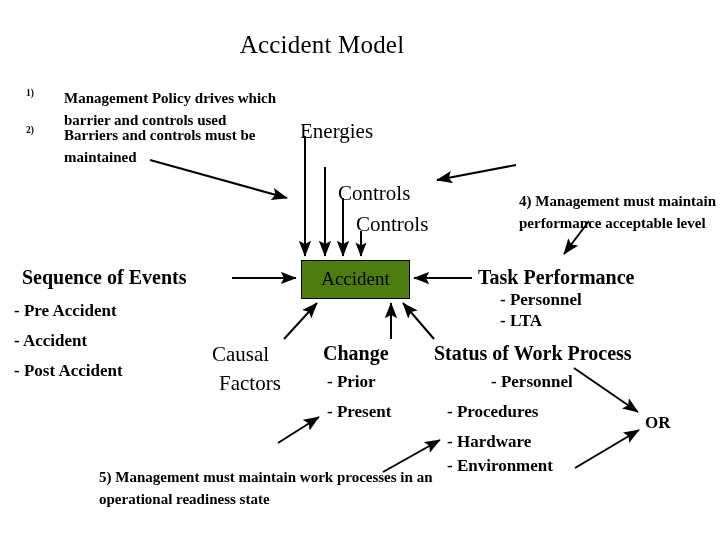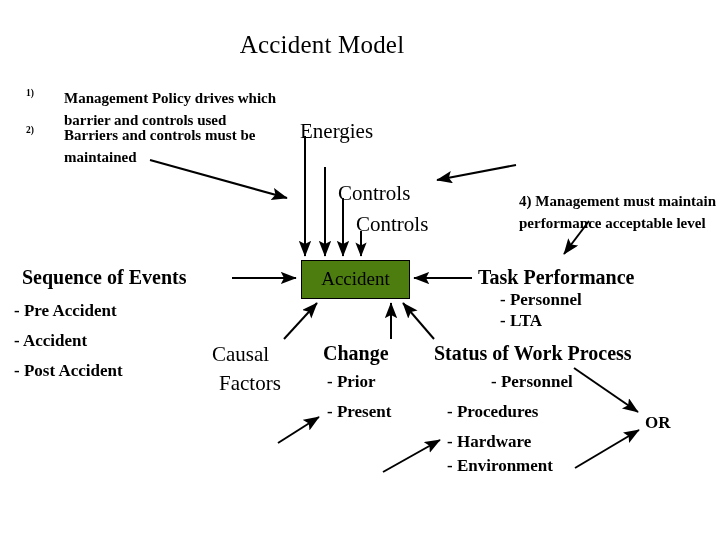--- a/index.html
+++ b/index.html
@@ -39,20 +39,22 @@
 
   <div class="abs t num" style="left:26px;top:125px;">2)</div>
   <div class="abs t note" style="left:64px;top:125px;">Barriers and controls must be
 maintained</div>
 
 
   <div class="abs t note" style="left:519px;top:191px;">4) Management must maintain
 performance acceptable level</div>
 
 
+  <div class="abs t note" style="left:99px;top:467px;">5) Management must maintain work processes in an
+operational readiness state</div>
 
   <div class="abs t big" style="left:300px;top:119px;">Energies</div>
   <div class="abs t big" style="left:338px;top:181px;">Controls</div>
   <div class="abs t big" style="left:356px;top:212px;">Controls</div>
 
   <div class="abs accident-box" style="left:301px;top:260px;width:107px;height:37px;">
     <span class="t boxtxt">Accident</span>
   </div>
 
   <div class="abs t bigb" style="left:22px;top:266px;">Sequence of Events</div>

